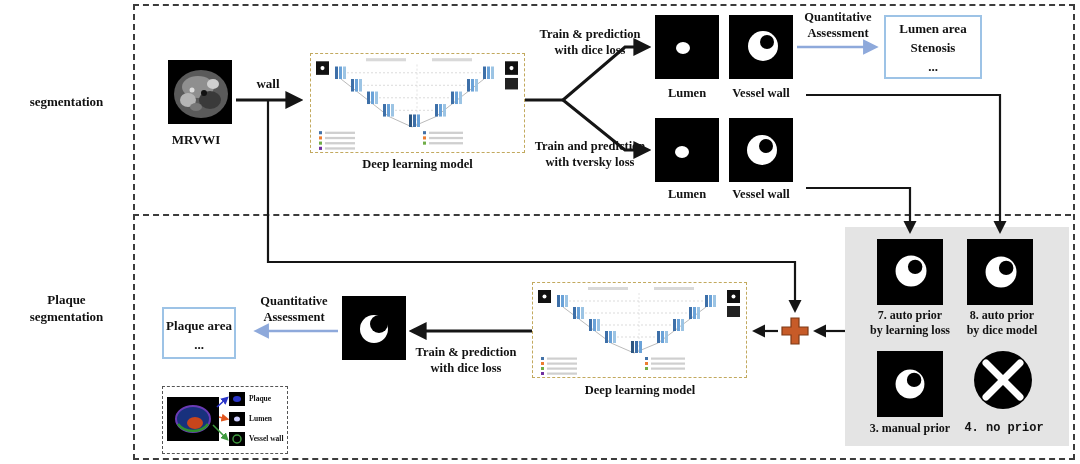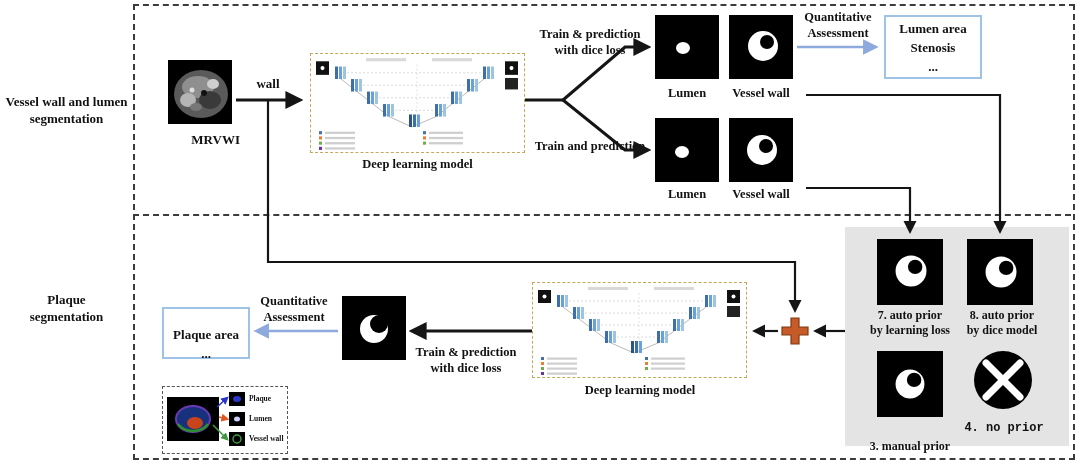--- a/index.html
+++ b/index.html
@@ -91,21 +91,20 @@
             <rect x="118" y="84.5" width="34" height="2.2" fill="#cfcfcf"></rect>
         </g>
       </g>
     </defs>
   </svg>
 
   <div class="abs outer-frame" style="left:133px;top:4px;width:938px;height:452px;"></div>
   <div class="abs divider" style="left:133px;top:214px;width:938px;"></div>
 
   <div class="abs lbl" style="left:0;top:94px;width:133px;">
-    <span class="ln">Vessel wall and lumen</span>
     <span class="ln">segmentation</span>
   </div>
   <div class="abs lbl" style="left:0;top:292px;width:133px;">
     <span class="ln">Plaque</span>
     <span class="ln">segmentation</span>
   </div>
 
   <div class="abs gray-panel" style="left:845px;top:227px;width:224px;height:219px;z-index:1;"></div>
 
   <div class="abs" style="left:168px;top:60px;width:64px;height:64px;z-index:2;">
@@ -114,37 +113,38 @@
       <ellipse cx="33" cy="34" rx="27" ry="24" fill="#5a5a5a"></ellipse>
       <ellipse cx="30" cy="27" rx="16" ry="11" fill="#8f8f8f"></ellipse>
       <ellipse cx="42" cy="40" rx="11" ry="9" fill="#3a3a3a"></ellipse>
       <ellipse cx="20" cy="40" rx="8" ry="7" fill="#b5b5b5"></ellipse>
       <ellipse cx="45" cy="24" rx="6" ry="5" fill="#cfcfcf"></ellipse>
       <ellipse cx="28" cy="47" rx="6" ry="4" fill="#777"></ellipse>
       <circle cx="36" cy="33" r="3" fill="#111"></circle>
       <circle cx="24" cy="30" r="2.5" fill="#ddd"></circle>
     </svg>
   </div>
-  <div class="abs lbl" style="left:140px;top:132px;width:100px;text-align:right;">MRVWI</div>
+  <div class="abs lbl" style="left:146px;top:132px;width:100px;">MRVWI</div>
 
   <div class="abs lbl" style="left:240px;top:76px;width:56px;">wall</div>
 
   <div class="abs model-box" style="left:310px;top:53px;width:215px;height:100px;z-index:2;">
     <svg viewBox="0 0 213 94" width="213" height="98" preserveAspectRatio="none">
         <use href="#unet"></use>
       </svg>
   </div>
   <div class="abs lbl" style="left:345px;top:156px;width:145px;font-size:12.5px;">Deep learning model</div>
 
   <div class="abs lbl" style="left:520px;top:26px;width:140px;font-size:12.5px;">
     <span class="ln">Train &amp; prediction</span>
     <span class="ln">with dice loss</span>
   </div>
   <div class="abs lbl" style="left:516px;top:138px;width:148px;font-size:12.5px;">
     <span class="ln">Train and prediction</span>
+    <span class="ln">with tversky loss</span>
   </div>
 
   <div class="abs" style="left:655px;top:15px;z-index:2;">
     <svg viewBox="0 0 64 64" width="64" height="64">
       <rect width="64" height="64" fill="#000"></rect>
         <ellipse cx="28" cy="33" rx="7" ry="6" fill="#fff"></ellipse>
     </svg>
   </div>
   <div class="abs" style="left:729px;top:15px;z-index:2;">
     <svg viewBox="0 0 64 64" width="64" height="64">
@@ -213,21 +213,21 @@
     </svg>
   </div>
   <div class="abs lbl sm" style="left:848px;top:308px;width:124px;z-index:2;">
     <span class="ln">7. auto prior</span>
     <span class="ln">by learning loss</span>
   </div>
   <div class="abs lbl sm" style="left:940px;top:308px;width:124px;z-index:2;">
     <span class="ln">8. auto prior</span>
     <span class="ln">by dice model</span>
   </div>
-  <div class="abs lbl sm" style="left:848px;top:439px;width:124px;z-index:2;">3. manual prior</div>
+  <div class="abs lbl sm" style="left:848px;top:421px;width:124px;z-index:2;">3. manual prior</div>
   <div class="abs lbl sm" style="left:944px;top:421px;width:120px;z-index:2;font-family:Liberation Mono, monospace;">4. no prior</div>
 
   <svg class="abs" style="left:781px;top:317px;z-index:7;" width="28" height="28" viewBox="0 0 28 28">
     <path d="M10,1 h8 v9 h9 v8 h-9 v9 h-8 v-9 h-9 v-8 h9 z" fill="#c75b28" stroke="#7e3a16" stroke-width="1.2"></path>
   </svg>
 
   <div class="abs model-box" style="left:532px;top:282px;width:215px;height:96px;z-index:2;">
     <svg viewBox="0 0 213 94" width="213" height="94" preserveAspectRatio="none">
         <use href="#unet"></use>
       </svg>
@@ -244,21 +244,21 @@
       <rect width="64" height="64" fill="#000"></rect>
         <circle cx="32" cy="33" r="14" fill="#fff"></circle>
         <circle cx="37" cy="28" r="9" fill="#000"></circle>
     </svg>
   </div>
 
   <div class="abs lbl" style="left:248px;top:293px;width:92px;font-size:12.5px;">
     <span class="ln">Quantitative</span>
     <span class="ln">Assessment</span>
   </div>
-  <div class="abs result-box" style="left:162px;top:307px;width:88px;height:52px;padding-top:17px;">
+  <div class="abs result-box" style="left:162px;top:307px;width:74px;height:52px;padding-top:8px;">
     <span class="ln" style="display:block">Plaque area</span>
     <span class="ln" style="display:block">...</span>
   </div>
 
   <div class="abs legend-box" style="left:162px;top:386px;width:126px;height:68px;z-index:2;">
     <svg class="abs" style="left:4px;top:10px;" width="52" height="44" viewBox="0 0 52 44">
       <rect width="52" height="44" fill="#000"></rect>
       <ellipse cx="26" cy="22" rx="17" ry="13" fill="#18317d" stroke="#6a3bb5" stroke-width="2"></ellipse>
       <path d="M11,27 A17,13 0 0 0 41,27" fill="none" stroke="#2f8f2f" stroke-width="2.5"></path>
       <ellipse cx="28" cy="26" rx="8" ry="6" fill="#c8451c"></ellipse>

